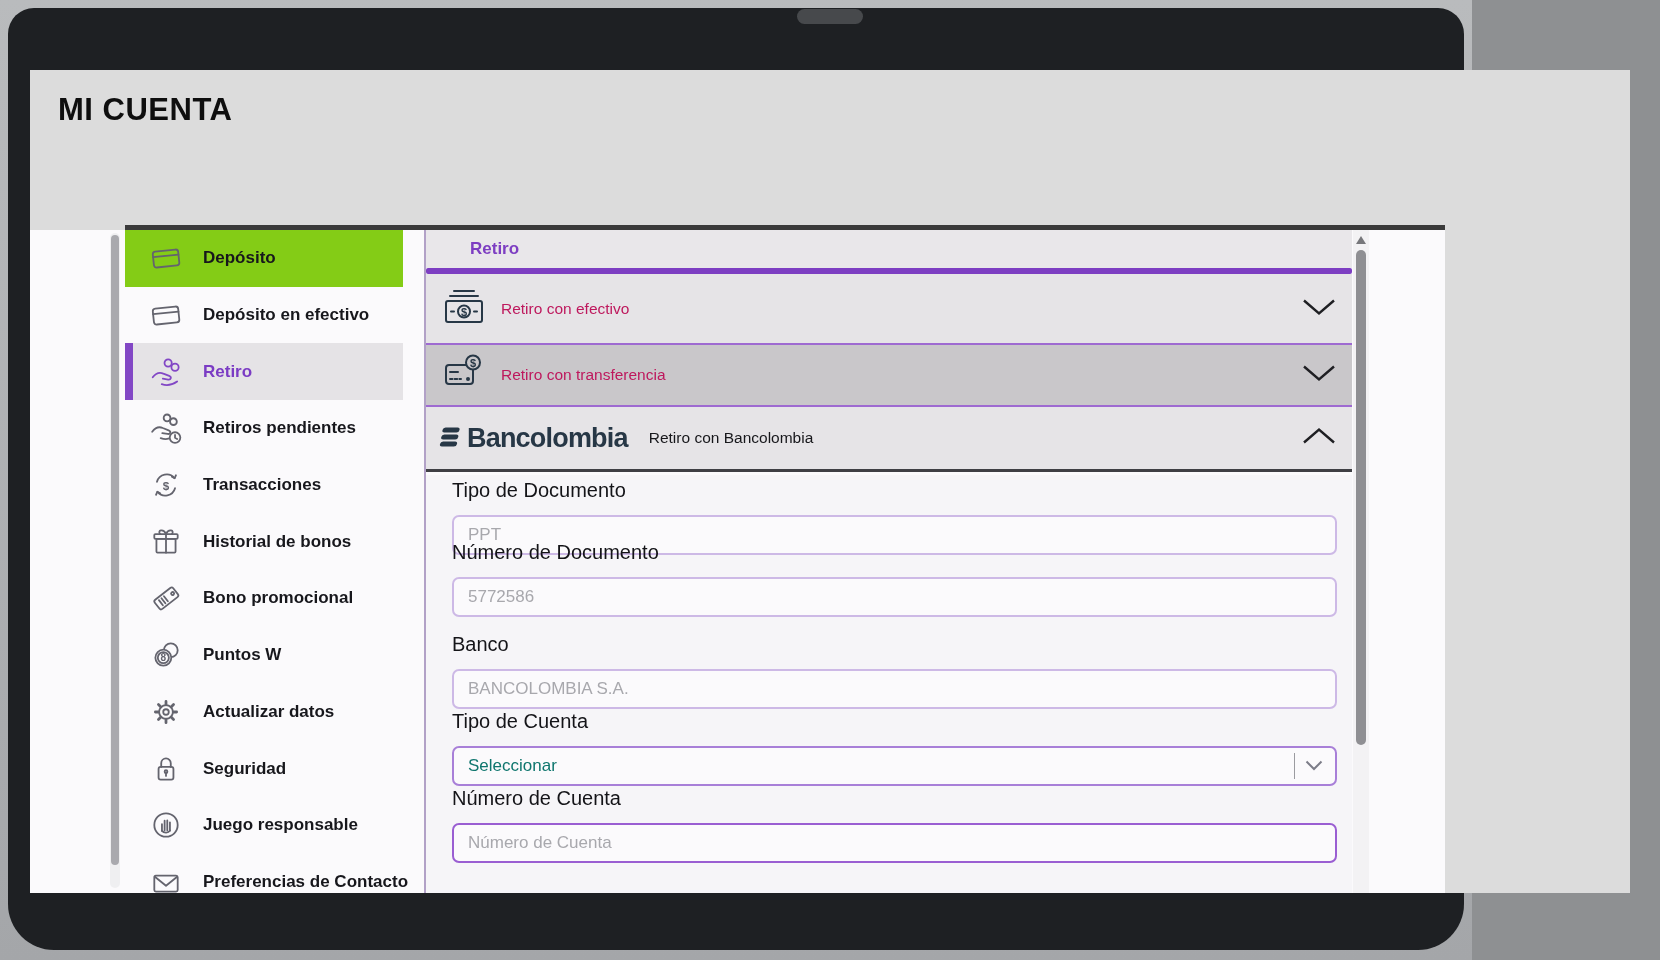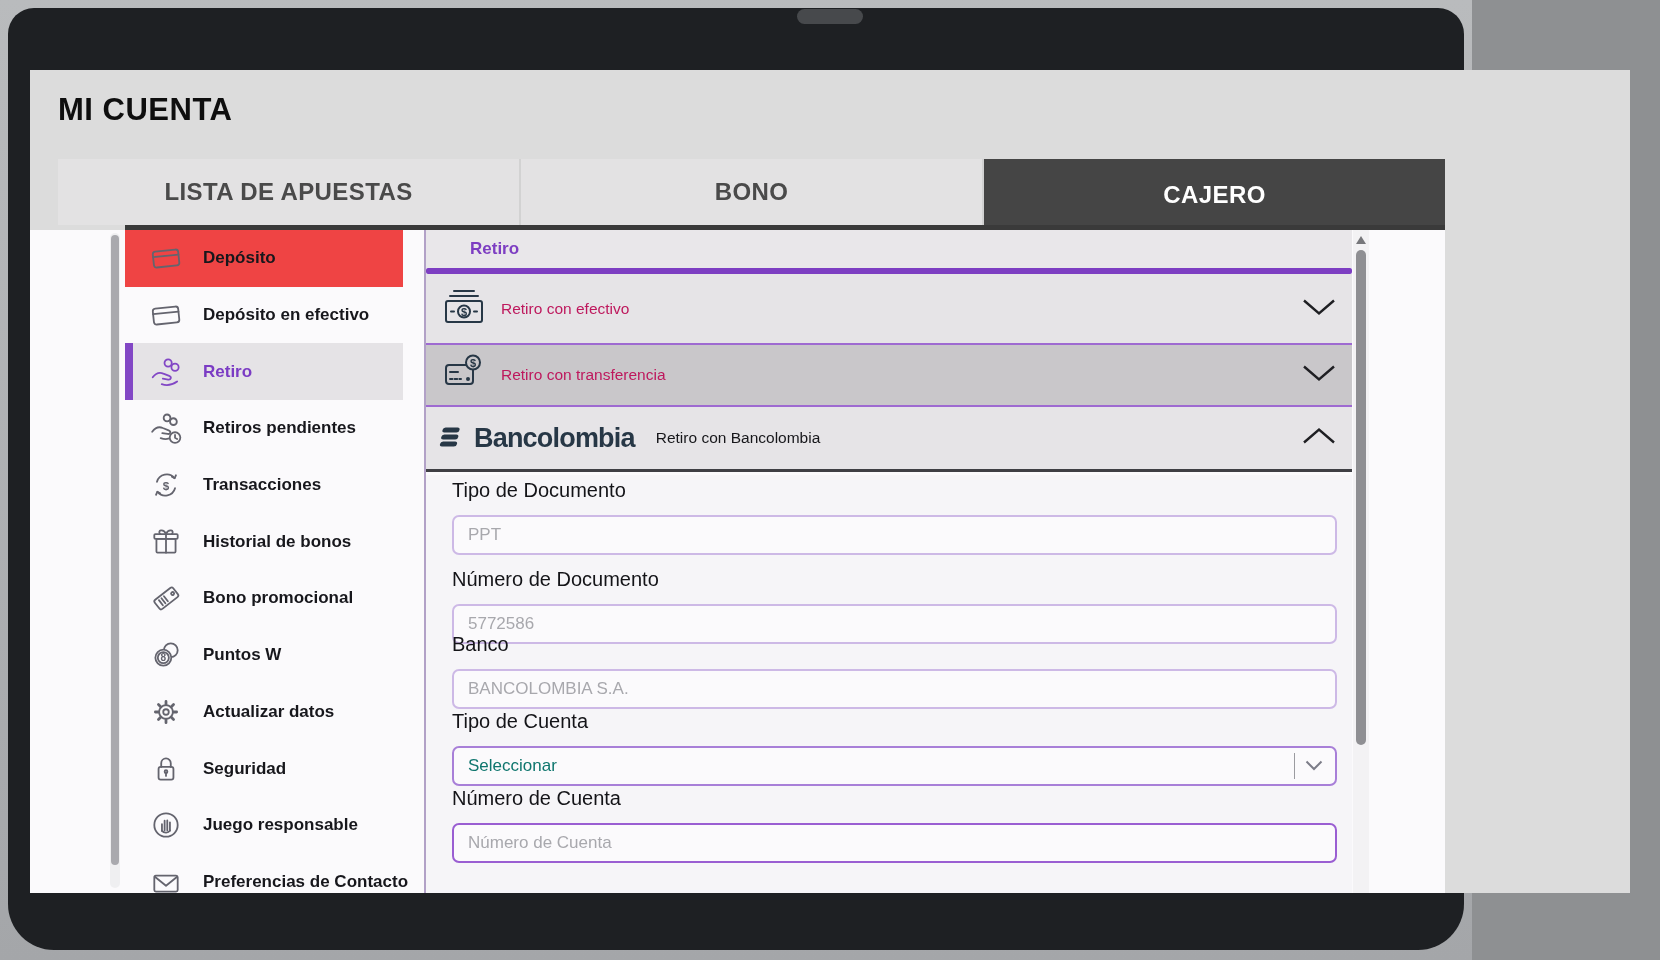--- a/index.html
+++ b/index.html
@@ -39,42 +39,42 @@
   .sidebar { position:absolute; left:95px; top:0; width:278px; }
   .srow { height:56.7px; display:flex; align-items:center; position:relative;
           padding-left:23px; cursor:pointer; }
   .srow .sicon { width:36px; height:36px; margin-right:19px; flex:none;
                  display:flex; align-items:center; justify-content:center; }
   .srow svg { overflow:visible; }
   .srow svg .ln { fill:none; stroke:#64646e; stroke-width:1.7;
                   stroke-linecap:round; stroke-linejoin:round; }
   .srow svg .tx { fill:#64646e; stroke:none; font-weight:bold; }
   .slabel { font-size:17px; font-weight:bold; color:#17171c; white-space:nowrap; }
-  .srow.hl { background:#ef4444; }
+  .srow.hl { background:#84cc16; }
   .srow.active { background:#e5e3e6; }
   .srow.active::before { content:""; position:absolute; left:0; top:0; bottom:0;
                          width:8px; background:#8247c5; }
   .srow.active svg .ln { stroke:#8247c5; }
   .srow.active .slabel { color:#7b3cc4; }
 
   
   .content { position:absolute; left:394px; top:0; width:928px; height:663px;
              border-left:2px solid #b2a1c7; }
   .chead { height:38px; background:#e9e7ea; display:flex; align-items:center;
            padding-left:44px; font-size:17px; font-weight:bold; color:#7d3ec2; }
   .pbar { height:6px; background:#7d3ec2; border-radius:2px; }
   .acc { display:flex; align-items:center; position:relative; cursor:pointer; }
   .acc1 { height:71px; background:#e6e4e7; border-bottom:2px solid #9e6ad1; }
   .acc2 { height:62px; background:#c9c7ca; border-bottom:2px solid #9e6ad1; }
   .acc3 { height:65px; background:#e6e4e7; border-bottom:3px solid #3f3f44; }
   .aicon { margin-left:15px; flex:none; }
   .aicon .dk { fill:none; stroke:#273746; stroke-width:2; stroke-linecap:round; }
   .aicon .dtx { fill:#273746; stroke:none; font-weight:bold; }
   .alabel { margin-left:14px; font-size:15.5px; color:#be185d; }
-  .brand { margin-left:12px; display:flex; align-items:center;gap:7px; }
+  .brand { margin-left:12px; display:flex; align-items:center; }
   .brandword { margin-left:4px; font-size:27px; font-weight:bold; color:#273746;
                letter-spacing:-0.8px; }
   .brandlabel { margin-left:21px; font-size:15.5px; color:#17171b; }
   .chev { position:absolute; left:876px; top:50%; transform:translateY(-50%); }
   .chev polyline { fill:none; stroke:#1f1f23; stroke-width:2.4; }
 
   
   .form { position:absolute; left:0; top:245px; width:100%; height:418px; background:#f6f5f8; }
   .fgroup { position:absolute; left:26px; width:885px; }
   .flabel { display:block; height:20px; font-size:20px; color:#141418; margin-bottom:16px; }
@@ -102,25 +102,20 @@
 </head>
 <body>
 
 <div class="stage">
   <div class="bezel"></div>
   <div class="notch"></div>
 
   <div class="screen">
     <div class="title">MI CUENTA</div>
 
-    <div class="tabs">
-      <div class="tab">LISTA DE APUESTAS</div>
-      <div class="tab">BONO</div>
-      <div class="tab active">CAJERO</div>
-    </div>
     <div class="tabline"></div>
 
     <div class="panel">
 
       <div class="sscroll">
         <div class="sthumb"></div>
       </div>
 
       <div class="sidebar">
 
@@ -354,21 +349,21 @@
           </span>
         </div>
 
         <div class="form">
 
           <div class="fgroup" style="top:4px">
             <label class="flabel">Tipo de Documento</label>
             <input class="finput" type="text" placeholder="PPT" style="">
           </div>
 
-          <div class="fgroup" style="top:93px">
+          <div class="fgroup" style="top:66px">
             <label class="flabel">Número de Documento</label>
             <input class="finput" type="text" placeholder="5772586" style="">
           </div>
 
           <div class="fgroup" style="top:158px">
             <label class="flabel">Banco</label>
             <input class="finput" type="text" placeholder="BANCOLOMBIA S.A." style="">
           </div>
 
           <div class="fgroup" style="top:235px">

